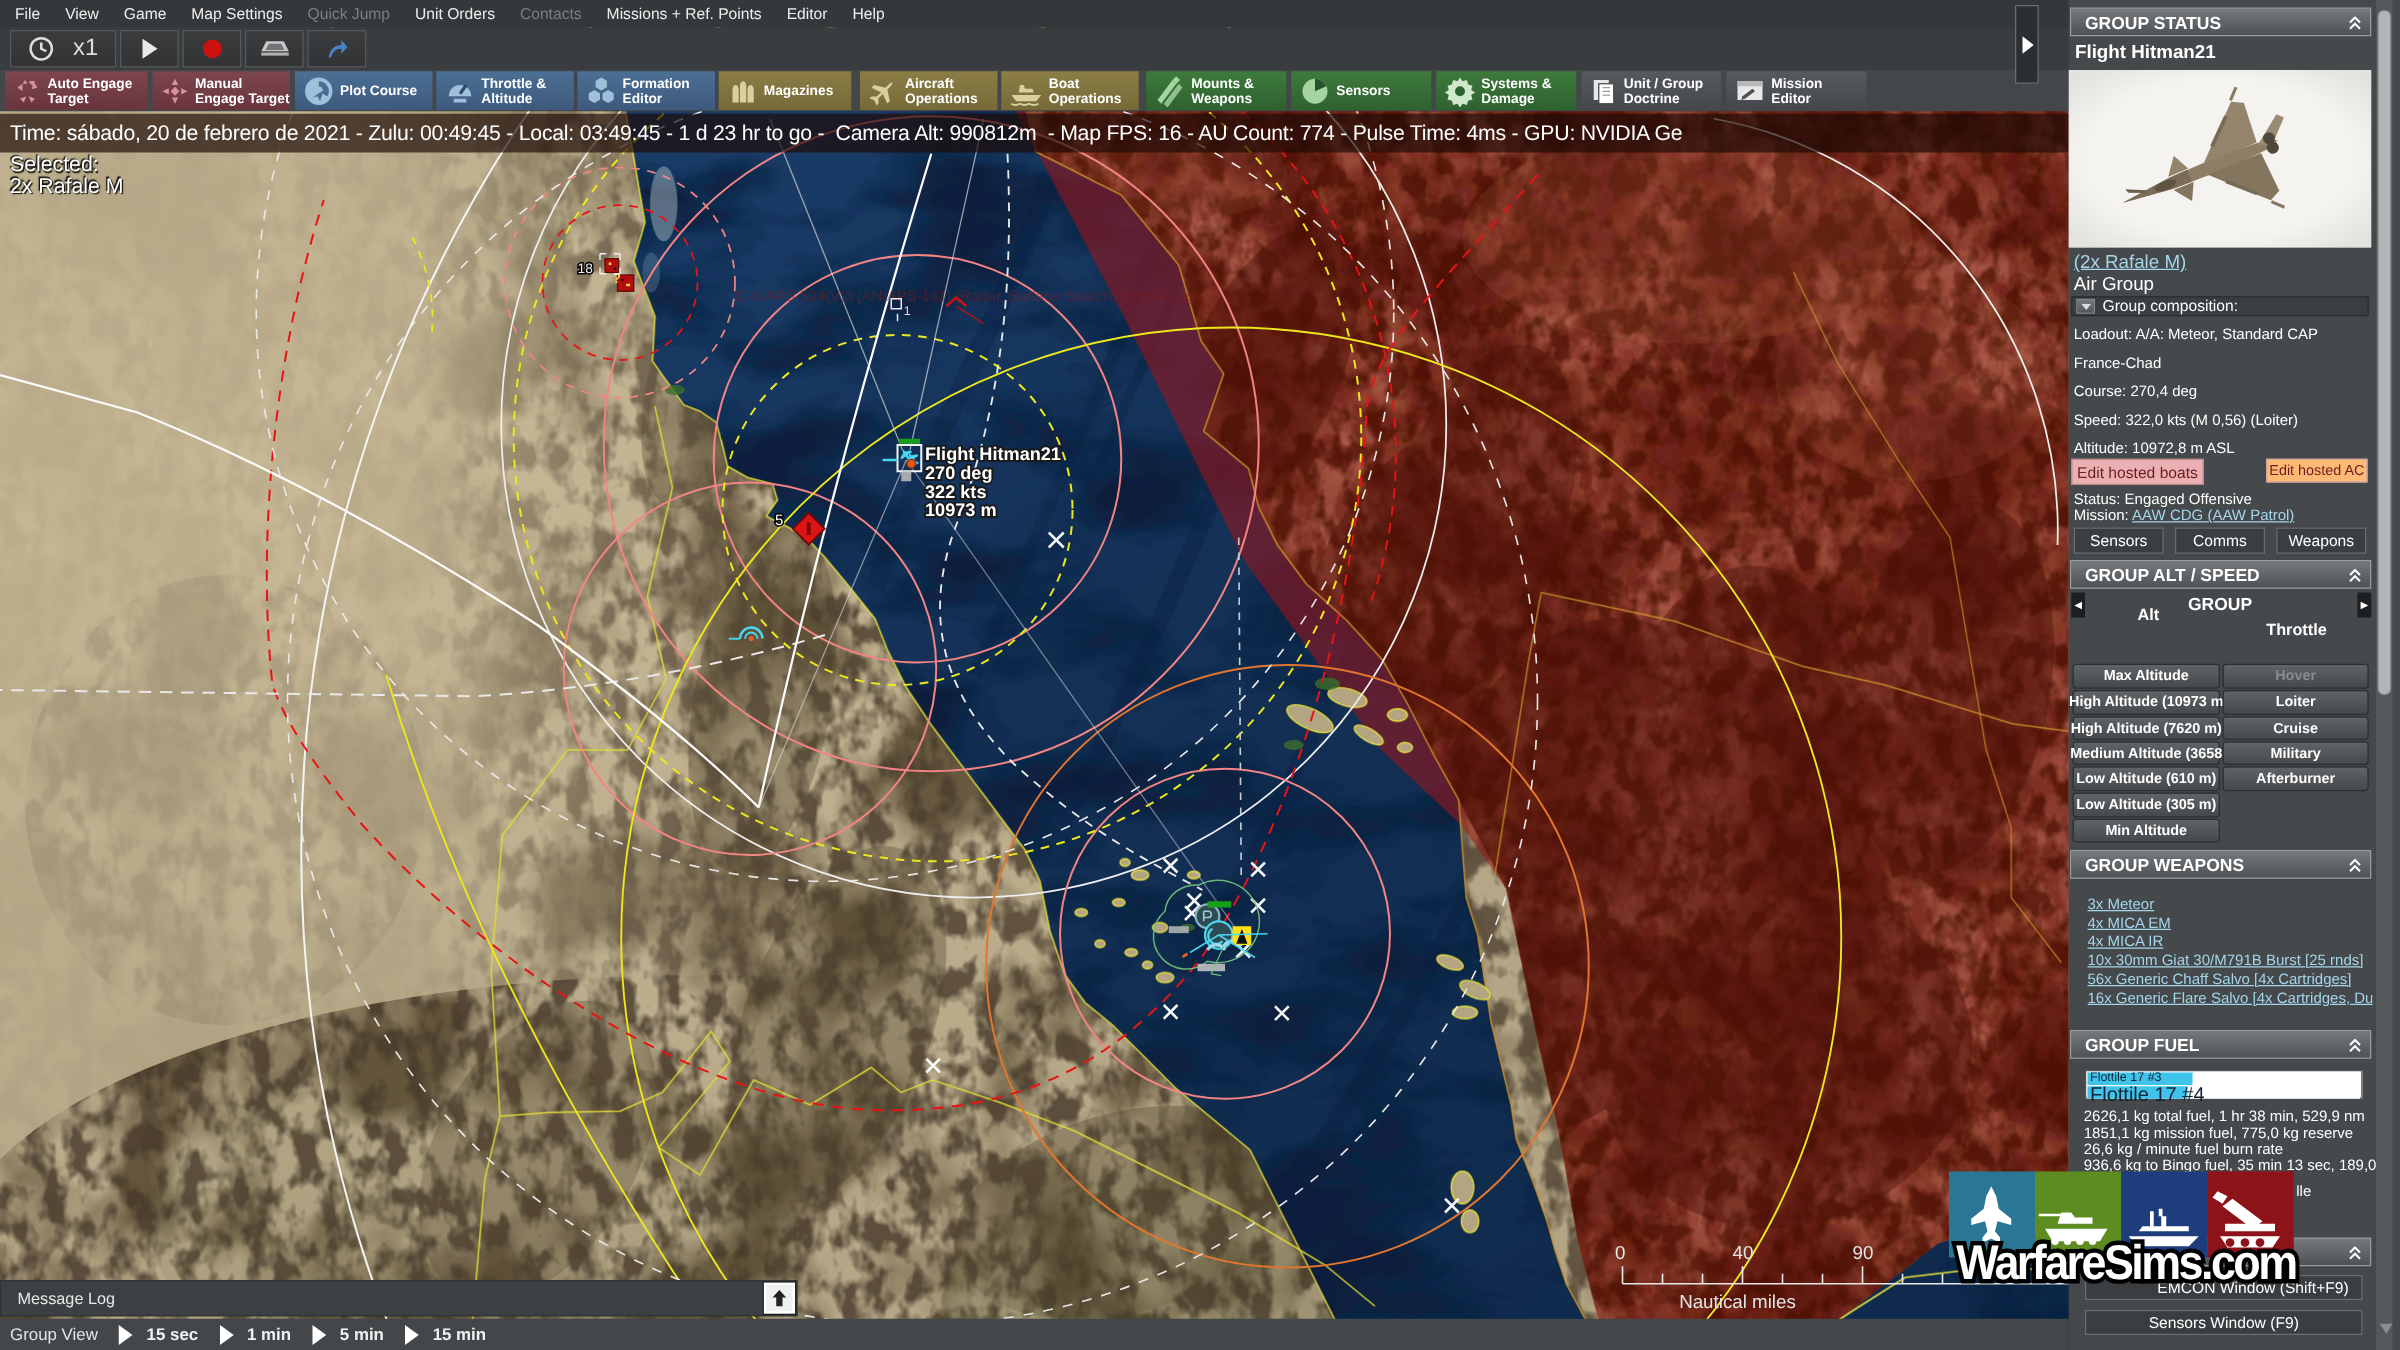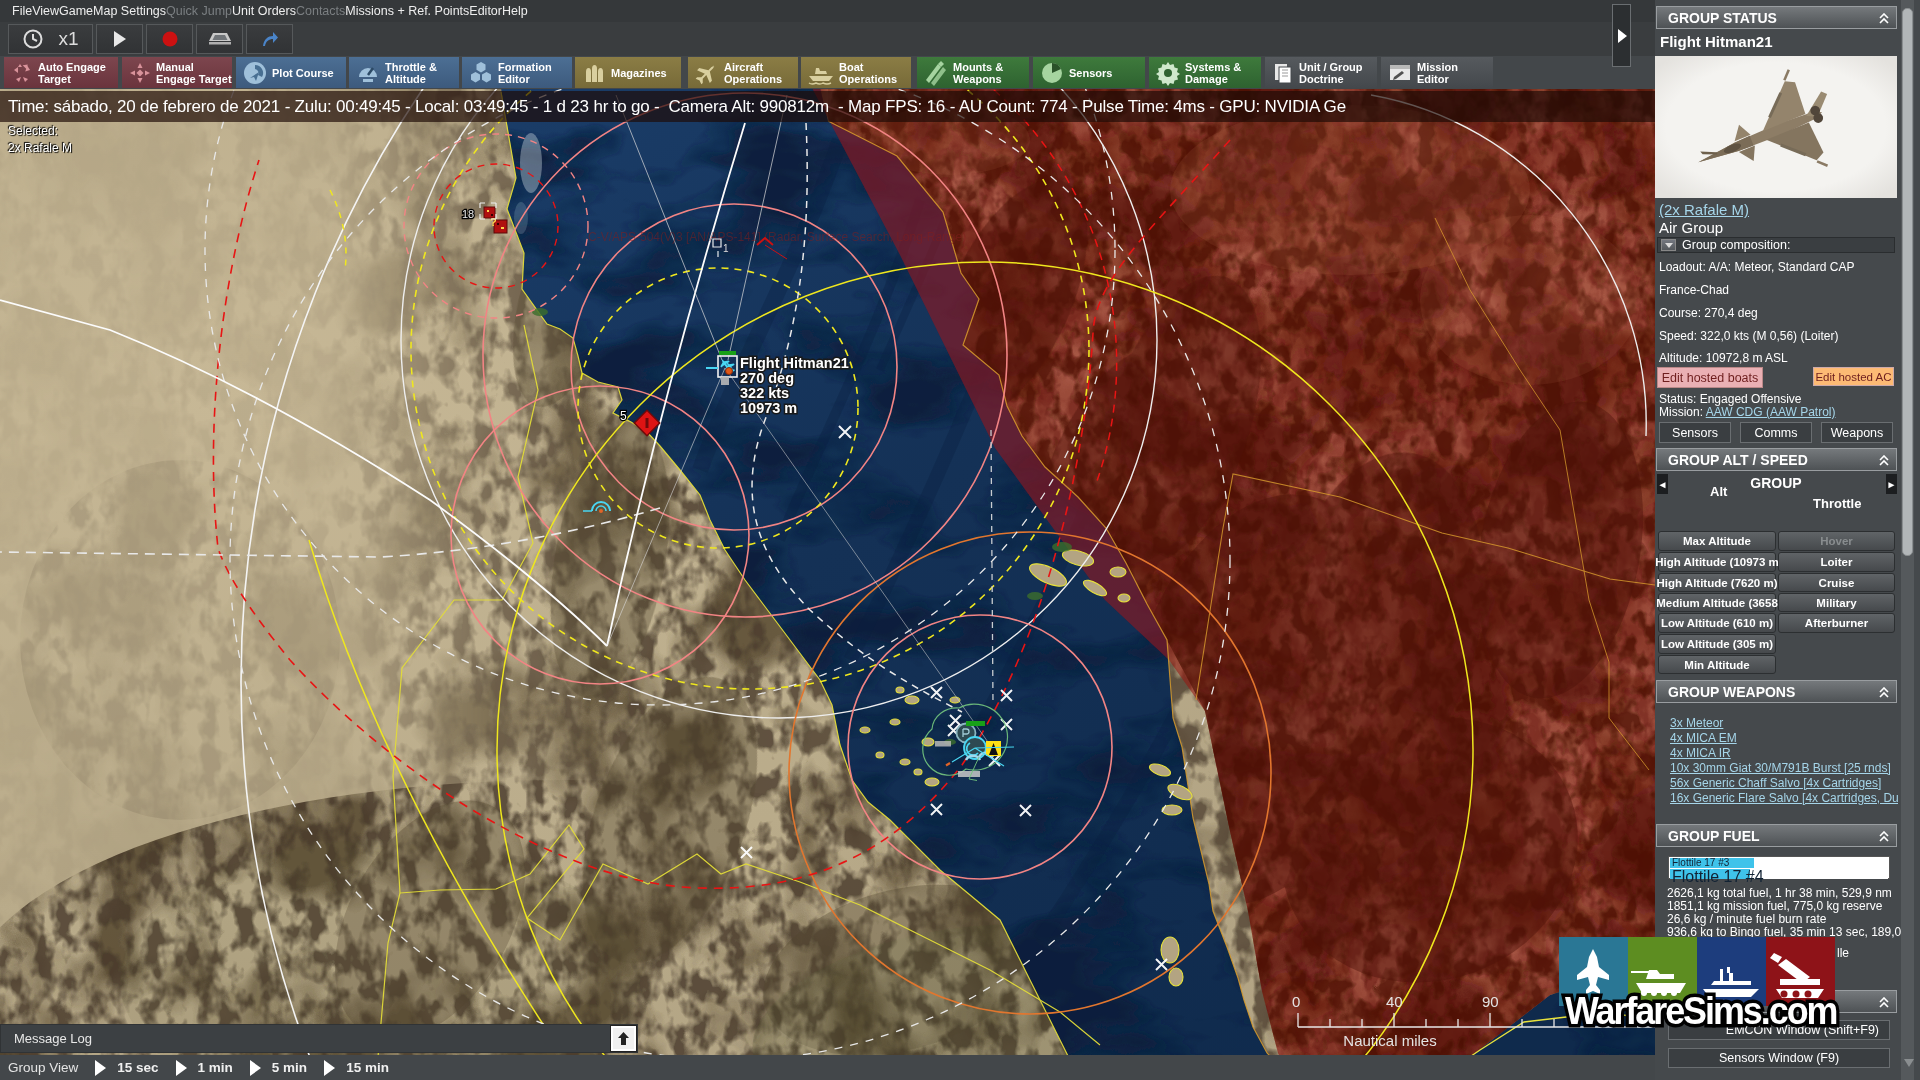--- a/index.html
+++ b/index.html
@@ -1,27 +1,27 @@
 <!DOCTYPE html>
 <html><head><meta charset="utf-8"><style>
 *{margin:0;padding:0;box-sizing:border-box}
 html,body{width:1920px;height:1080px;overflow:hidden;background:#3f4346;font-family:"Liberation Sans",sans-serif;}
 #map{position:absolute;left:0;top:0}
 .bar{position:absolute;left:0;width:1655px}
 #menubar{top:0;height:22px;background:#35383a;color:#eee;font-size:12.5px;display:flex;align-items:center}
-#menubar span{}
+#menubar span{margin-left:20px}
 #menubar span.d{color:#7b7f82}
 #menubar span:first-child{margin-left:12px}
 #tb2{top:22px;height:34px;background:#3a3d3f;display:flex;align-items:center}
 .b2{height:30px;background:linear-gradient(#3a3c3e,#313335);border:1px solid #56595b;margin-left:3px;display:flex;align-items:center;justify-content:center;color:#ddd}
 #tb3{top:56px;height:33px;background:#43474a;display:flex}
 .b3{position:absolute;top:1px;height:31px;display:flex;align-items:center;color:#fff;font-size:11px;font-weight:bold;line-height:12px}
 .b3 svg{margin:0 4px 0 6px}
 #timebar{position:absolute;left:0;top:91px;width:1655px;height:31px;background:rgba(30,11,6,0.68);color:#fff;font-size:17px;letter-spacing:-0.2px;display:flex;align-items:center;white-space:pre}
-#selected{position:absolute;left:8px;top:123px;color:#fff;font-size:12px;text-shadow:1px 1px 1px #000,-1px -1px 1px #000;line-height:17px}
+#selected{position:absolute;left:8px;top:123px;color:#fff;font-size:17px;text-shadow:1px 1px 1px #000,-1px -1px 1px #000;line-height:17px}
 #msglog{position:absolute;left:0;top:1024px;width:638px;height:29px;background:#3c4043;border:1px solid #303335;color:#e8e8e8;font-size:13px;display:flex;align-items:center}
 #arrbtn{position:absolute;left:611px;top:1026px;width:25px;height:25px;background:#f0f0f0;border:2px solid #fff;outline:1px solid #222;display:flex;align-items:center;justify-content:center}
 #statusbar{position:absolute;left:0;top:1055px;width:1655px;height:25px;background:#43474a;color:#f0f0f0;font-size:13.5px;font-weight:bold;display:flex;align-items:center}
 .tri{width:0;height:0;border-left:11px solid #fff;border-top:8px solid transparent;border-bottom:8px solid transparent;margin:0 11px 0 17px}
 #sidebar{position:absolute;left:1655px;top:0;width:265px;height:1080px;background:#45494c;color:#fff}
 .shead{position:absolute;left:1px;width:241px;height:23px;background:linear-gradient(#75797c,#4e5255);border:1px solid #999da0;color:#fff;font-weight:bold;font-size:14px;display:flex;align-items:center;padding-left:11px}
 .chev{position:absolute;right:7px;top:4px;font-size:11px;color:#fff;letter-spacing:0;line-height:7px;text-align:center}
 .slink{color:#a5d5e9;text-decoration:underline}
 .sbtn{position:absolute;background:#3a3e41;border:1px solid #6a6e71;color:#fff;font-size:12.5px;display:flex;align-items:center;justify-content:center}
 .gbtn{position:absolute;background:linear-gradient(#606467,#46494c);border:1px solid #2c2f31;border-radius:3px;color:#fff;font-weight:bold;font-size:11.5px;display:flex;align-items:center;justify-content:center;white-space:nowrap}

